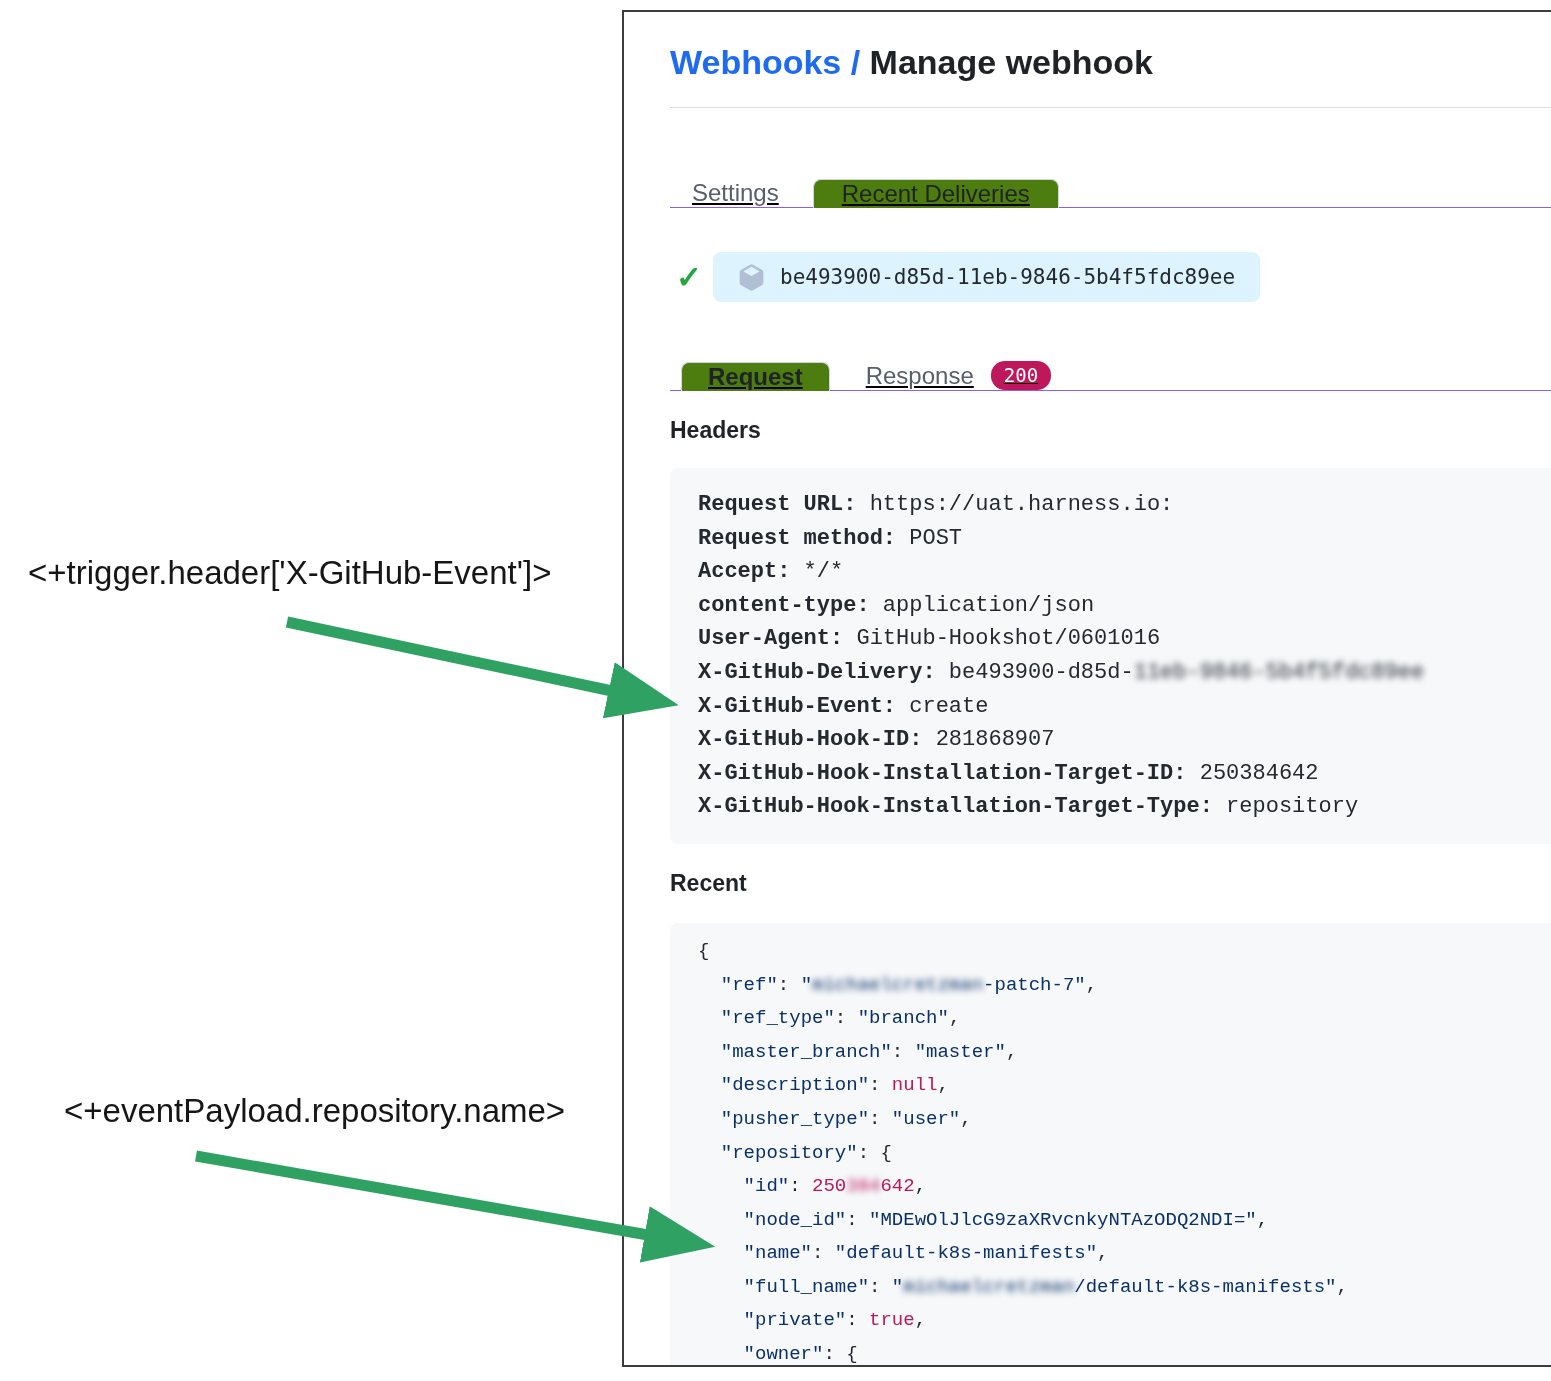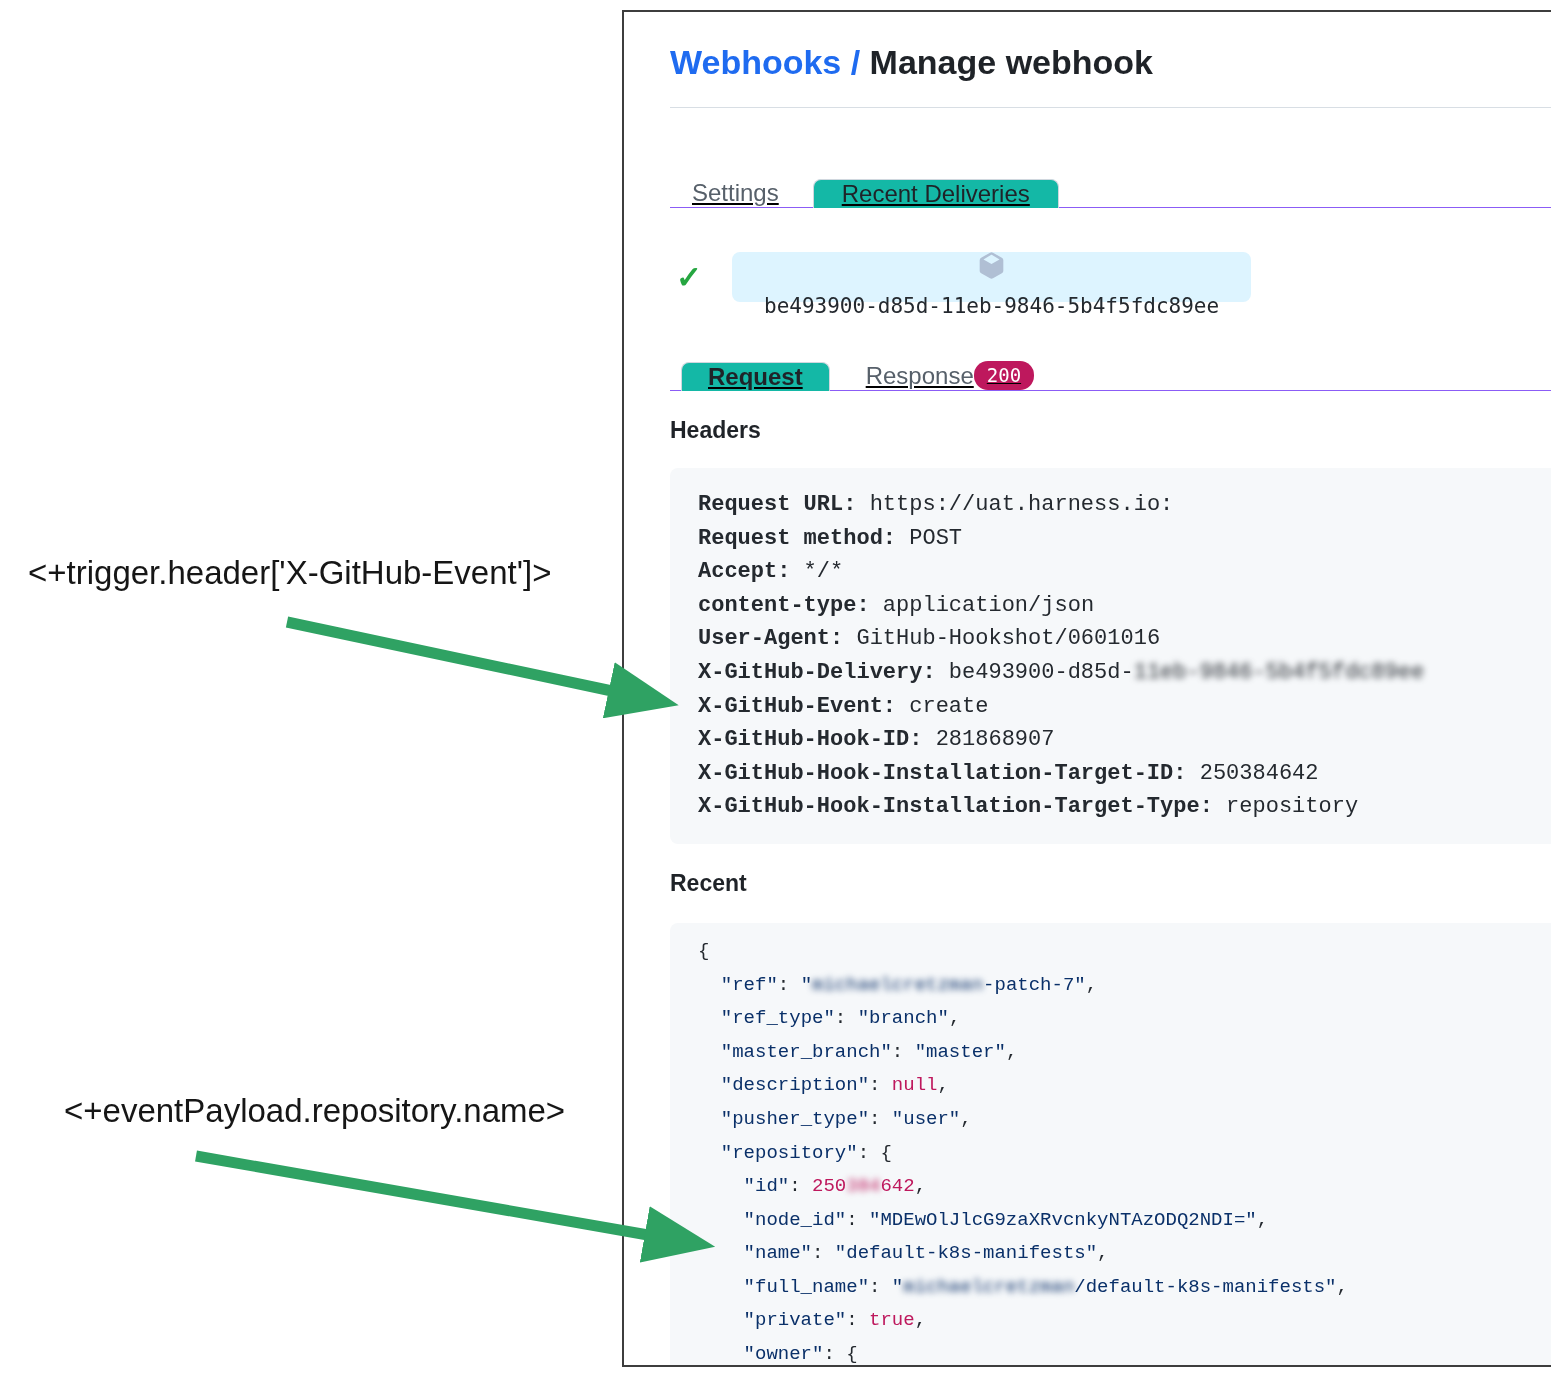--- a/index.html
+++ b/index.html
@@ -29,43 +29,43 @@
   .title-divider{height:1px;background:#d8dee4;margin-top:23px;}
 
   
   .tabs-row{display:flex;align-items:flex-end;border-bottom:1px solid #8b5cf6;text-decoration:underline;}
   .tabs-row.tabs-main{margin-top:30px;height:69px;}
   .tab{
     display:flex;align-items:center;font-size:24px;color:#57606a;
     padding:0 22px;box-sizing:border-box;cursor:default;
   }
   .tab.active{
-    background:#14b8a6;border:1px solid #d0d7de;border-bottom:none;
+    background:#4d7c0f;border:1px solid #d0d7de;border-bottom:none;
     border-radius:8px 8px 0 0;color:#1f2328;margin-bottom:-1px;
     position:relative;z-index:2;
   }
   .tabs-main .tab.active{margin-left:12px;padding:0 28px;}
 
   
   .delivery-row{display:flex;align-items:center;margin-top:44px;height:50px;}
   .check-icon{
     color:#26a641;font-size:31px;font-weight:700;margin-left:6px;line-height:1;
   }
   .delivery-pill{
-    display:flex;align-items:center;margin-left:30px;background:#ddf4ff;
-    border-radius:8px;height:50px;padding:0 32px;gap:15px;cursor:pointer;flex-direction:column;
+    display:flex;align-items:center;margin-left:11px;background:#ddf4ff;
+    border-radius:8px;height:50px;padding:0 25px;gap:15px;cursor:pointer;
   }
   .delivery-id{
     font-family:"DejaVu Sans Mono",monospace;font-size:21px;color:#24292f;
   }
 
   
   .tabs-row.tabs-sub{margin-top:19px;height:69px;}
   .tabs-sub .tab.active{margin-left:11px;padding:0 26px;font-weight:600;}
-  .resp-wrap{display:flex;align-items:center;margin-left:36px;}
+  .resp-wrap{display:flex;align-items:center;margin-left:36px;gap:17px;}
   .status-badge{
     background:#be185d;color:#ffffff;font-family:"DejaVu Sans Mono",monospace;
     font-size:19px;padding:3px 13px;border-radius:14px;line-height:1.2;
   }
 
   
   .section-heading{
     font-size:23px;font-weight:700;color:#1f2328;margin-top:26px;
   }
 

